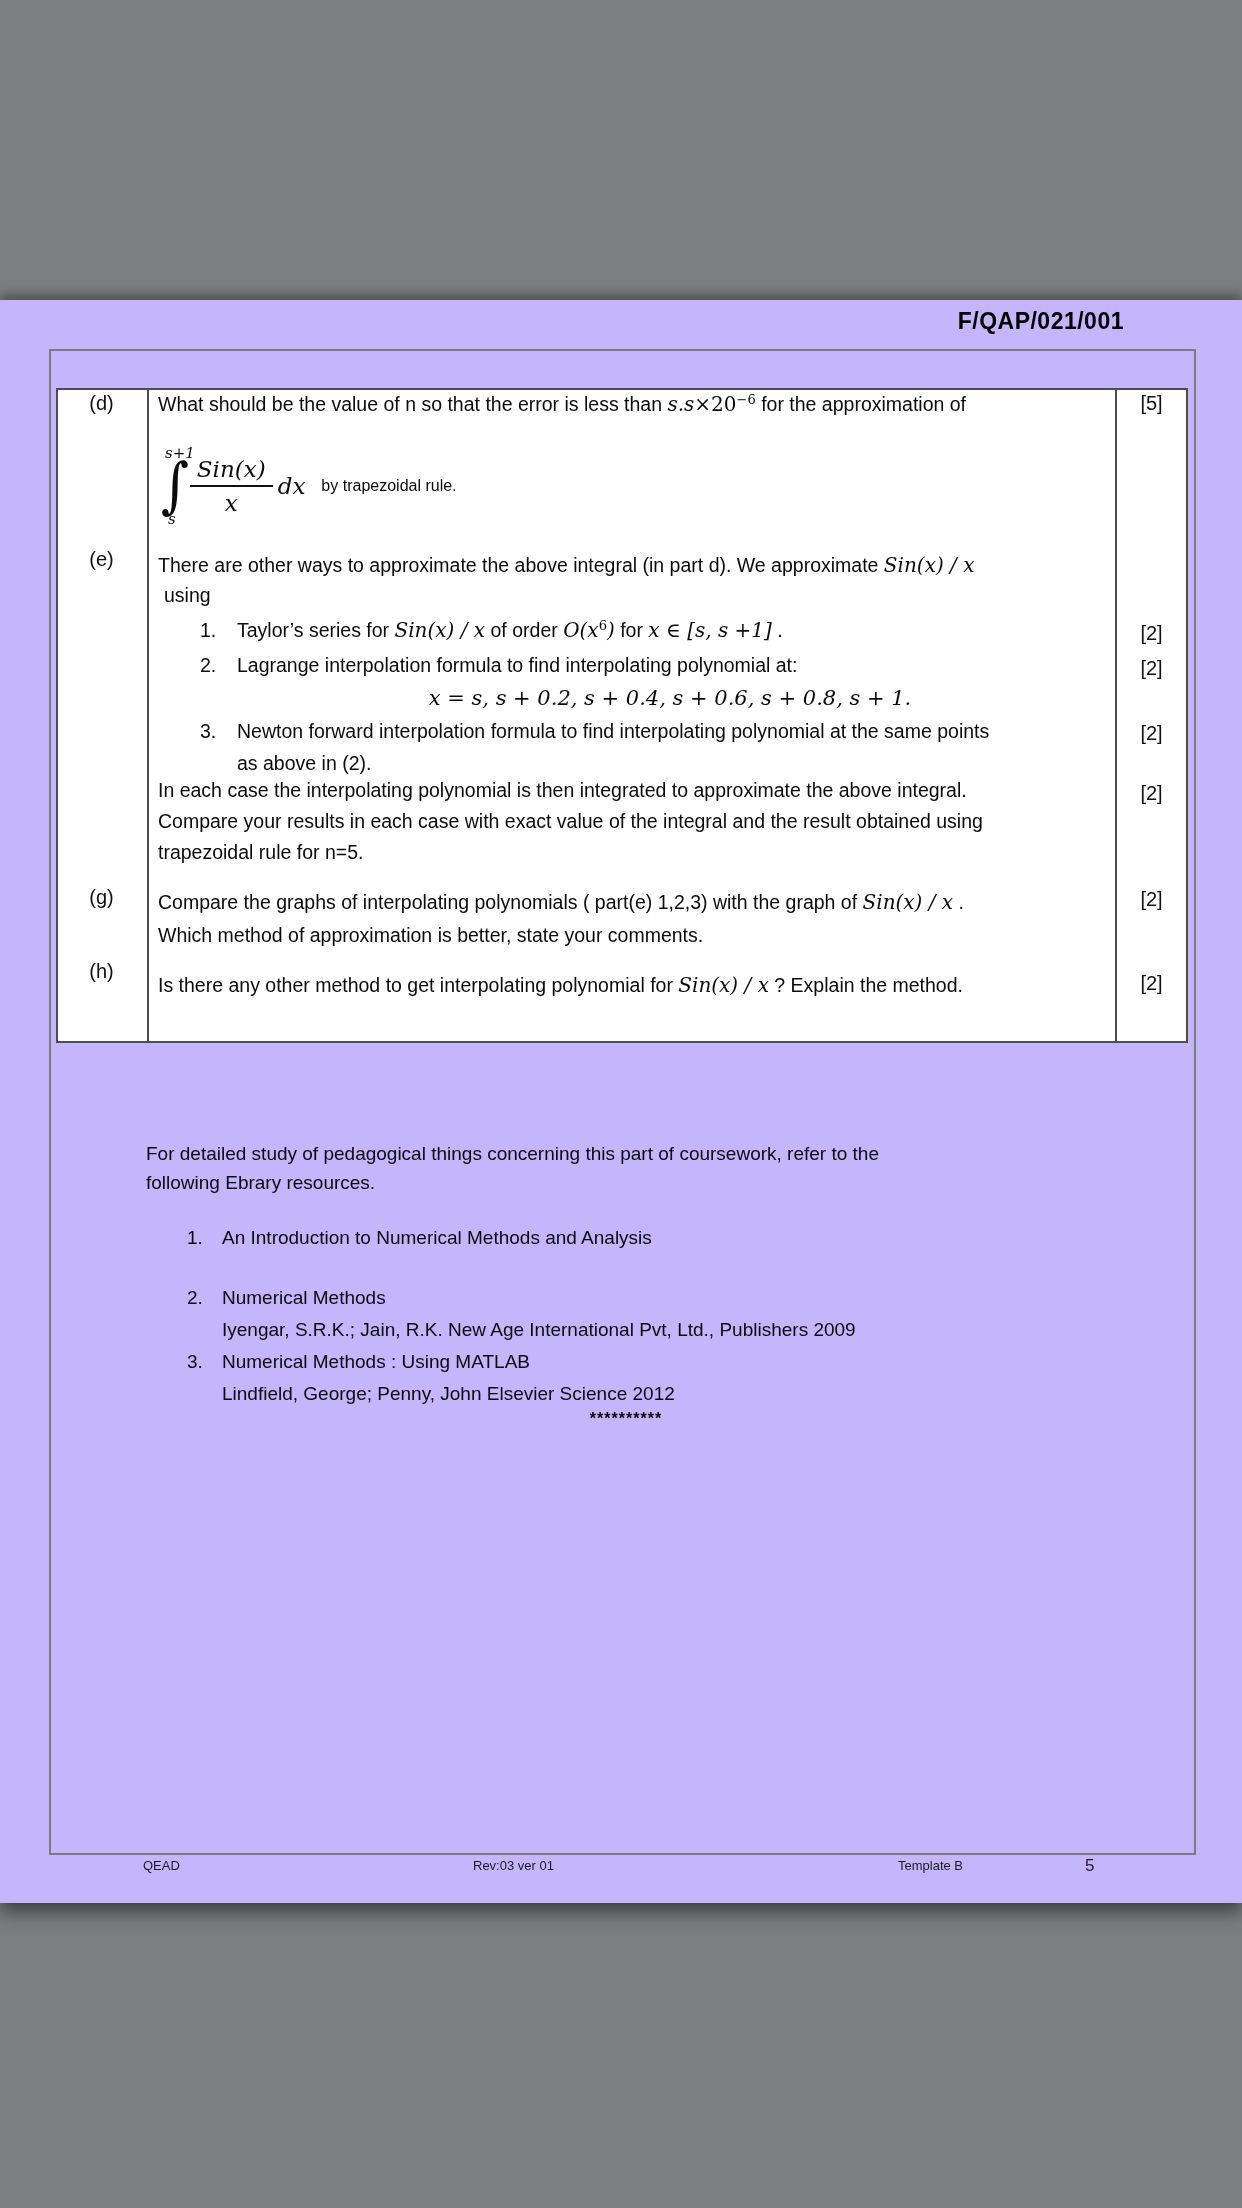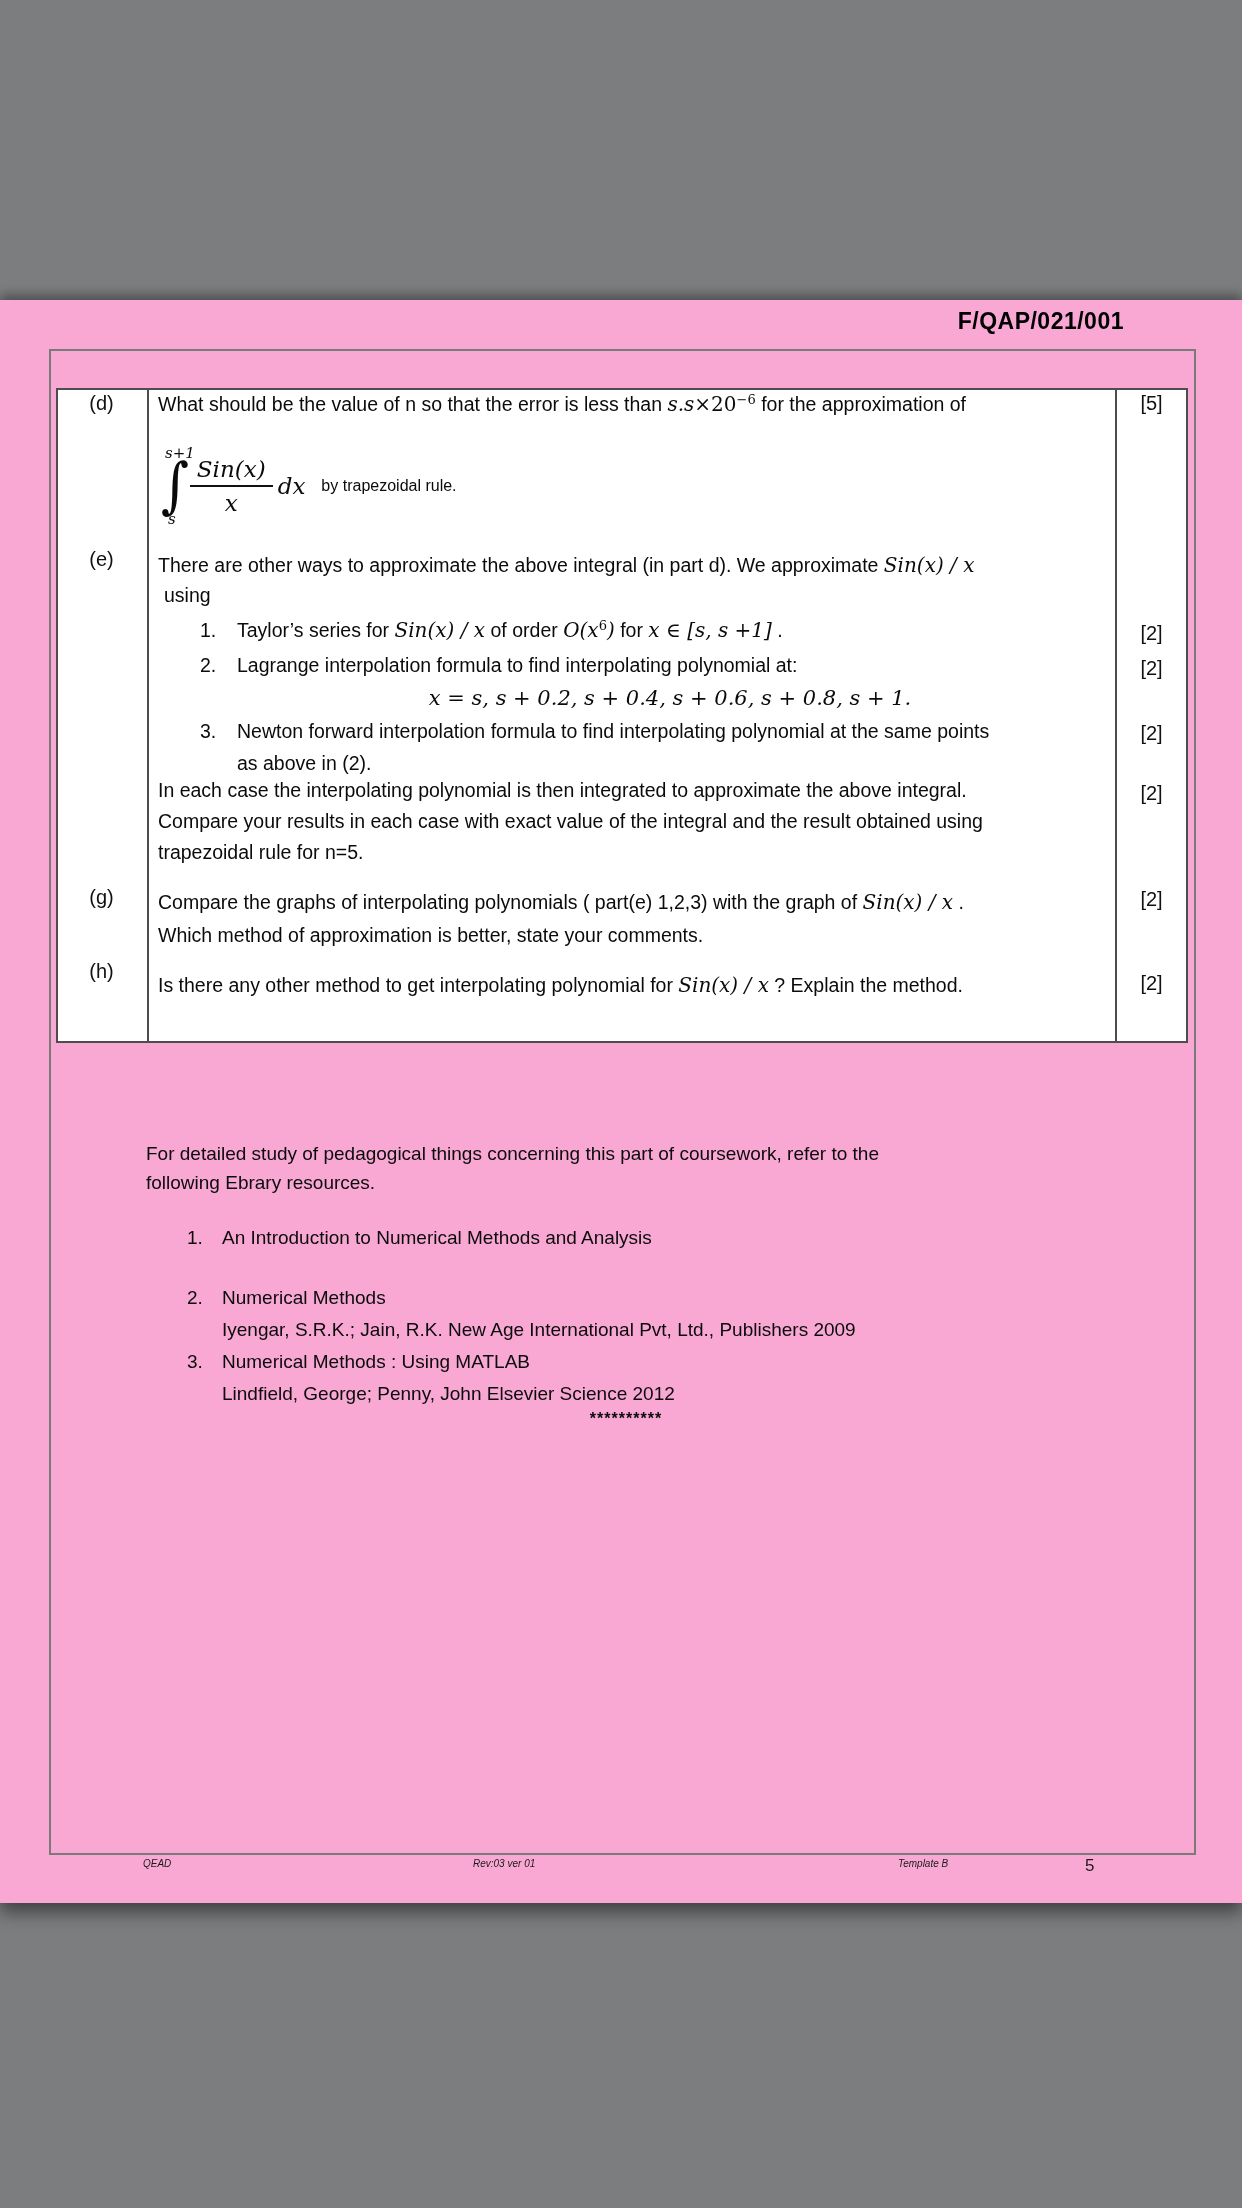--- a/index.html
+++ b/index.html
@@ -5,21 +5,21 @@
   html,body{margin:0;padding:0;}
   body{
     width:1242px;height:2208px;
     background:#7b7d7f;
     font-family:"Liberation Sans",sans-serif;
     position:relative;
     overflow:hidden;
   }
   .page{
     position:absolute;left:0;top:300px;width:1242px;height:1603px;
-    background:#f9a8d4;
+    background:#c4b5fd;
     box-shadow:0 10px 16px rgba(0,0,0,.45), 0 -6px 10px rgba(0,0,0,.30);
   }
   .abs{position:absolute;white-space:nowrap;}
   .doc-code{
     top:8px;right:118px;
     font-size:23px;font-weight:bold;color:#000;letter-spacing:.5px;
   }
   .outer-box{
     position:absolute;left:49px;top:49px;width:1147px;height:1506px;
     border:2px solid #7a7a7a;box-sizing:border-box;
@@ -47,21 +47,21 @@
   .int-limit{font-family:"DejaVu Serif",serif;font-style:italic;font-size:15px;line-height:14px;color:#0b0b0b;}
   .int-upper{transform:translateX(5px);}
   .int-lower{transform:translateX(-3px);}
   .int-sign{font-family:"DejaVu Serif",serif;font-size:54px;line-height:52px;transform:scaleY(1.12);color:#0b0b0b;}
   .frac{display:inline-flex;flex-direction:column;align-items:center;}
   .frac-num{font-family:"DejaVu Serif",serif;font-style:italic;font-size:23px;padding:0 7px 3px 7px;border-bottom:2px solid #111;color:#0b0b0b;}
   .frac-den{font-family:"DejaVu Serif",serif;font-style:italic;font-size:23px;padding-top:3px;color:#0b0b0b;}
   .dx{font-family:"DejaVu Serif",serif;font-style:italic;font-size:23px;margin-left:5px;color:#0b0b0b;}
   .int-tail{font-size:16px;margin-left:16px;color:#0b0b0b;}
   .stars{font-size:16px;font-weight:bold;letter-spacing:1px;text-align:center;color:#0b0b0b;}
-  .footer-txt{font-size:10px;font-style:italic;color:#1a1a1a;}
+  .footer-txt{font-size:13px;color:#1a1a1a;}
   .footer-page{font-size:17px;font-style:normal;color:#1a1a1a;}
 </style>
 </head>
 <body>
 
 <div class="page">
 
   <div class="abs doc-code">F/QAP/021/001</div>
 
   <div class="outer-box"></div>

